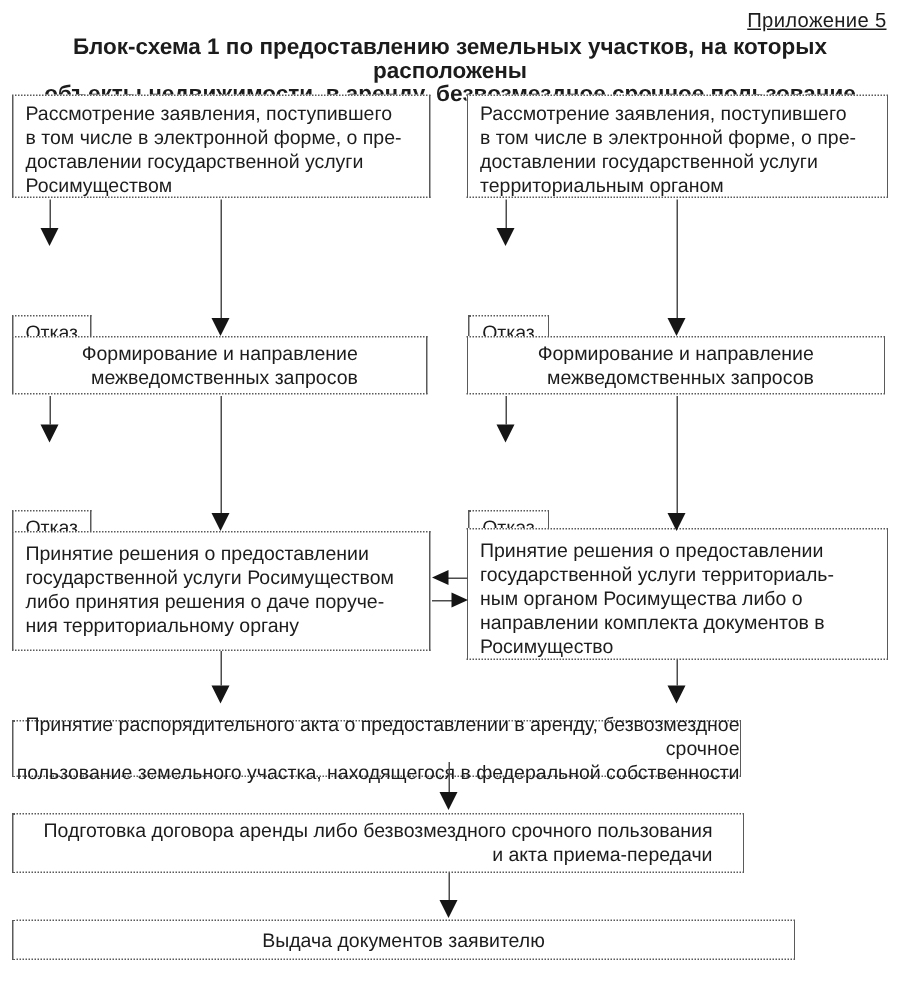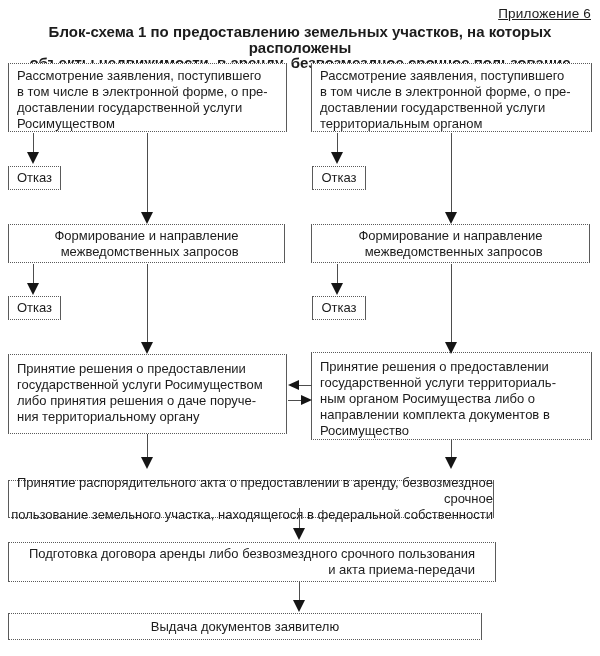--- a/index.html
+++ b/index.html
@@ -15,54 +15,54 @@
     position:absolute;top:24px;left:0;width:600px;text-align:center;
     font-weight:bold;font-size:15px;line-height:15.5px;white-space:pre-line;
   }
   .box{
     position:absolute;box-sizing:border-box;background:#fff;
     border:1px solid #5a5a5a;border-top-style:dotted;border-bottom-style:dotted;
     font-size:13px;line-height:16px;white-space:pre-line;
   }
   .tl{padding:4px 6px 0 8px;text-align:left;}
   .tc{display:flex;align-items:center;justify-content:center;text-align:right;}
-  .reject{display:flex;align-items:center;justify-content:center;}
+  .reject{display:flex;align-items:center;justify-content:center;margin-top:44px;}
   
   .b-l1{left:8px;top:63px;width:279px;height:69px;}
   .b-r1{left:311px;top:63px;width:281px;height:69px;}
   .rj-l1{left:8px;top:166px;width:53px;height:24px;}
   .rj-r1{left:312px;top:166px;width:54px;height:24px;}
   .b-l2{left:8px;top:224px;width:277px;height:39px;}
   .b-r2{left:311px;top:224px;width:279px;height:39px;}
   .rj-l2{left:8px;top:296px;width:53px;height:24px;}
   .rj-r2{left:312px;top:296px;width:54px;height:24px;}
   .b-l3{left:8px;top:354px;width:279px;height:80px;padding-top:6px;}
   .b-r3{left:311px;top:352px;width:281px;height:88px;padding-top:6px;}
   .b-a{left:8px;top:480px;width:486px;height:38px;}
   .b-b{left:8px;top:542px;width:488px;height:40px;}
-  .b-c{left:8px;top:613px;width:474px;height:27px;}
+  .b-c{left:8px;top:613px;width:522px;height:27px;}
   
   .vl{position:absolute;width:1px;background:#4d4d4d;}
   .hl{position:absolute;height:1px;background:#4d4d4d;}
   .hd-down{position:absolute;width:0;height:0;
     border-left:6px solid transparent;border-right:6px solid transparent;
     border-top:12px solid #151515;}
   .hd-left{position:absolute;width:0;height:0;
     border-top:5px solid transparent;border-bottom:5px solid transparent;
     border-right:11px solid #151515;}
   .hd-right{position:absolute;width:0;height:0;
     border-top:5px solid transparent;border-bottom:5px solid transparent;
     border-left:11px solid #151515;}
 </style>
 </head>
 <body>
 
 <div class="canvas">
 
-  <div class="appendix">Приложение 6</div>
+  <div class="appendix">Приложение 5</div>
   <div class="title">Блок-схема 1 по предоставлению земельных участков, на которых расположены
 объекты недвижимости, в аренду, безвозмездное срочное пользование</div>
 
   <div class="box tl b-l1">Рассмотрение заявления, поступившего
 в том числе в электронной форме, о пре-
 доставлении государственной услуги
 Росимуществом</div>
   <div class="box tl b-r1">Рассмотрение заявления, поступившего
 в том числе в электронной форме, о пре-
 доставлении государственной услуги

